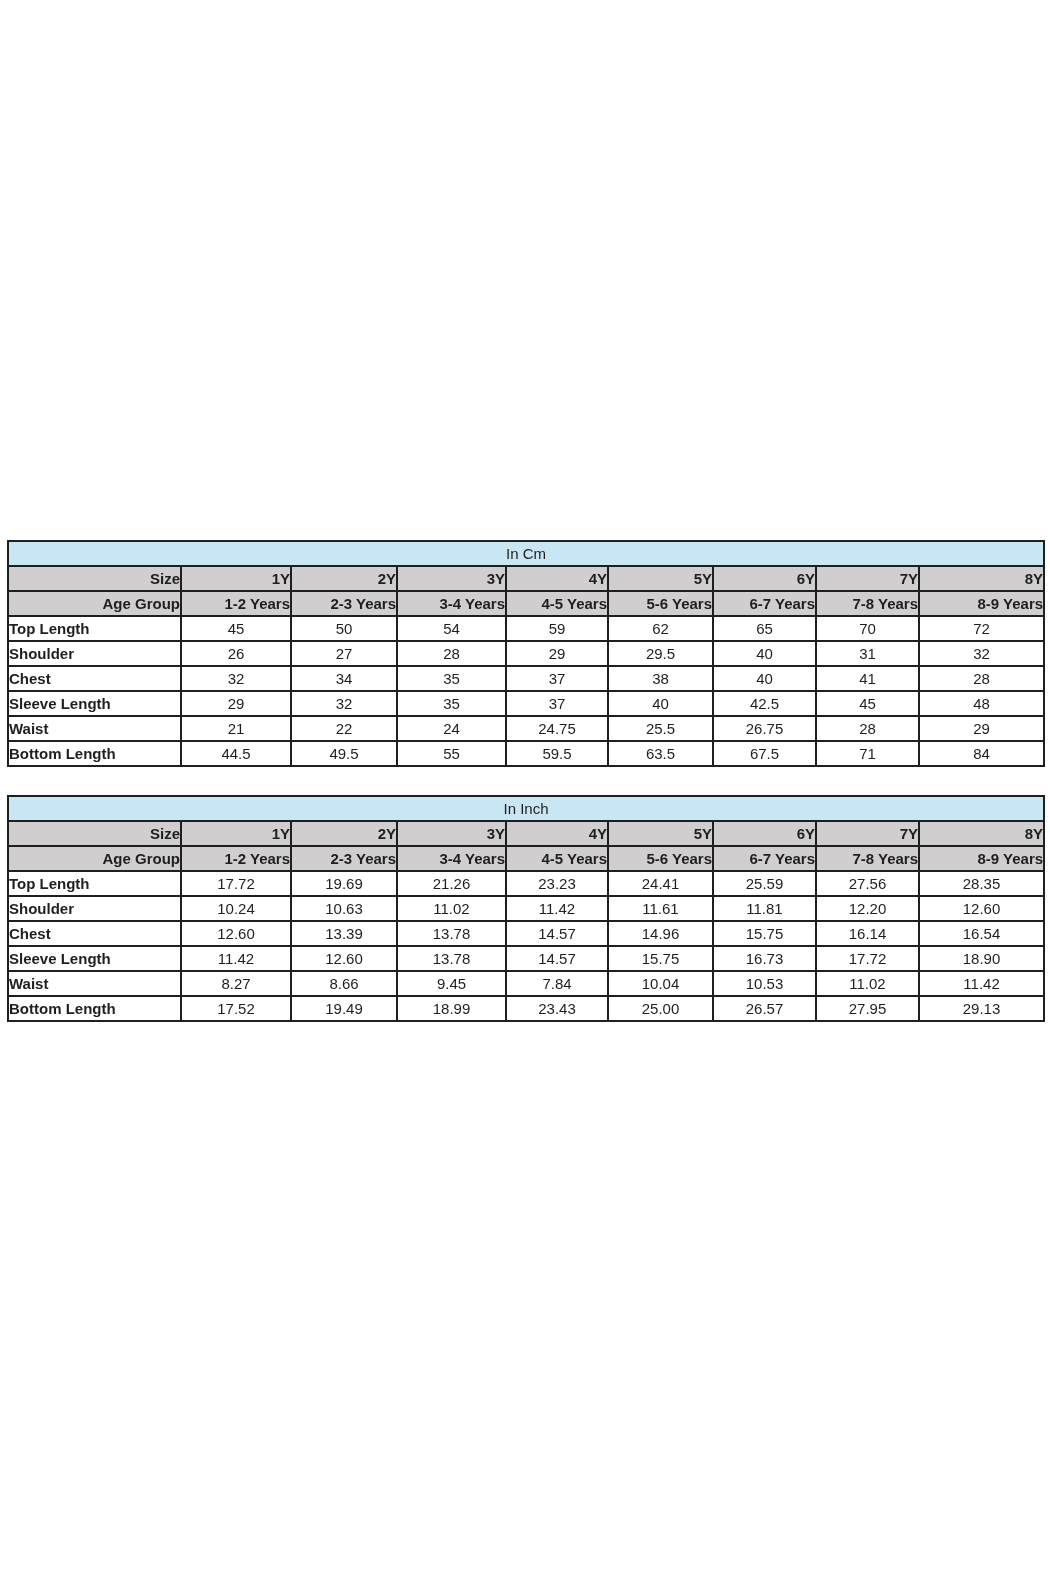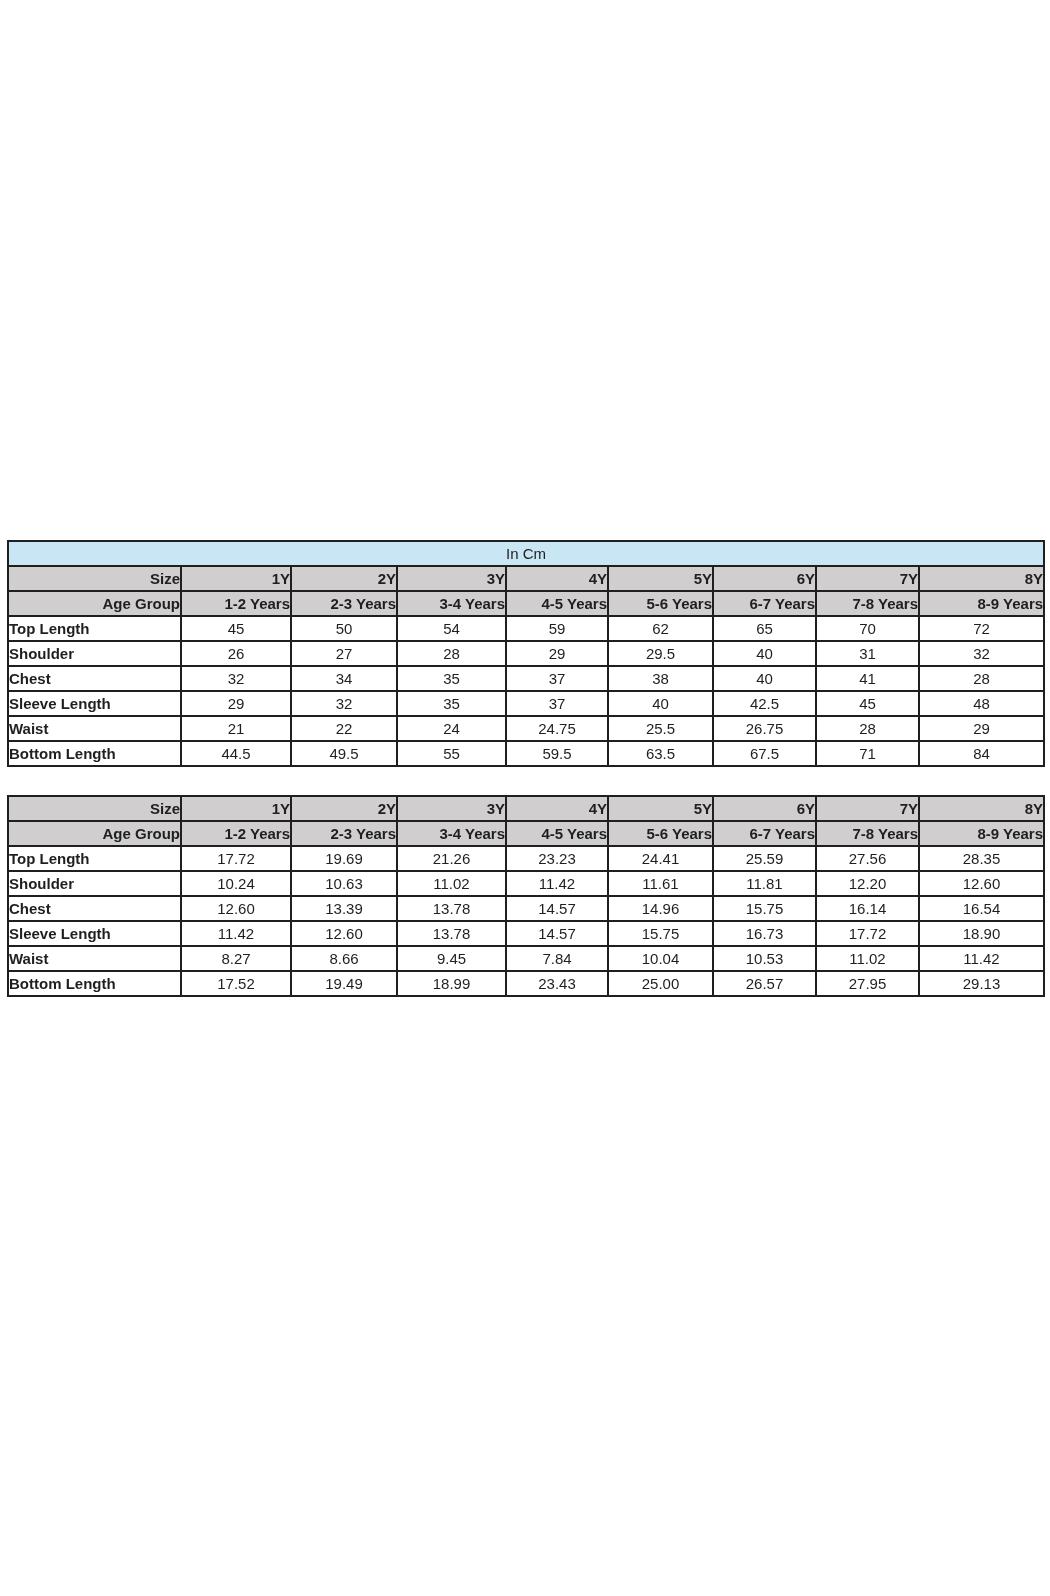--- a/index.html
+++ b/index.html
@@ -190,20 +190,23 @@
         <col style="width:106px">
       <col style="width:109px">
         <col style="width:102px">
         <col style="width:105px">
       <col style="width:103px">
         <col style="width:103px">
         <col style="width:125px">
     </colgroup>
     <tbody>
         <tr>
+          <th class="title-cell" colspan="9">In Inch</th>
+        </tr>
+        <tr>
           <th class="hdr-cell">Size</th>
           <th class="hdr-cell">1Y</th>
           <th class="hdr-cell">2Y</th>
           <th class="hdr-cell">3Y</th>
           <th class="hdr-cell">4Y</th>
           <th class="hdr-cell">5Y</th>
           <th class="hdr-cell">6Y</th>
           <th class="hdr-cell">7Y</th>
           <th class="hdr-cell">8Y</th>
         </tr>

